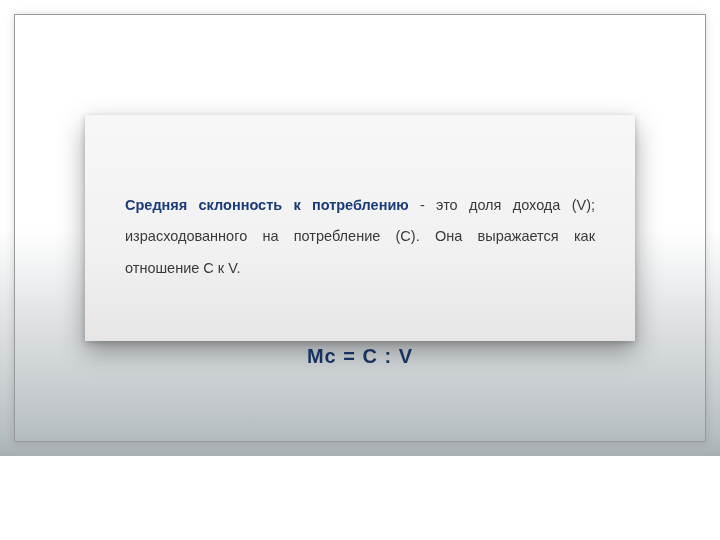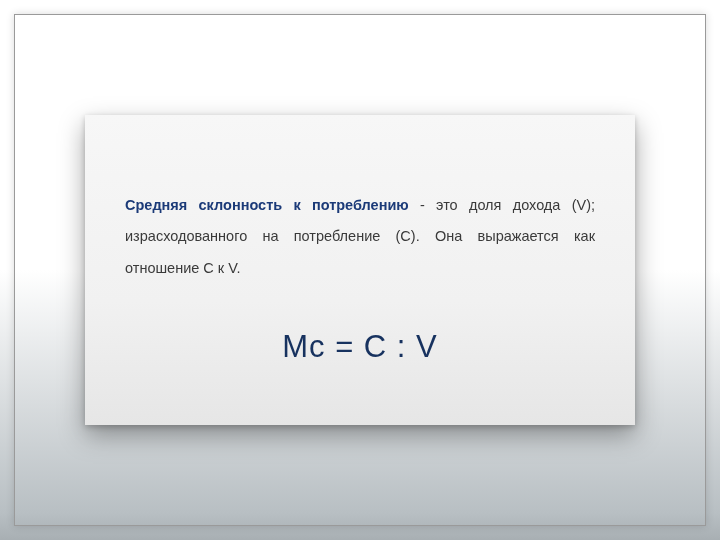--- a/index.html
+++ b/index.html
@@ -6,21 +6,21 @@
     margin: 0;
     padding: 0;
     width: 720px;
     height: 540px;
     font-family: Arial, Helvetica, sans-serif;
     background: #ffffff;
   }
   .page {
     position: relative;
     width: 720px;
-    height: 540px;
+    height: 456px;
     box-sizing: border-box;
     background: linear-gradient(to bottom, #ffffff 0%, #ffffff 50%, #b8bfc3 95%, #a8afb3 100%);
   }
   .frame {
     position: absolute;
     left: 14px;
     top: 14px;
     right: 14px;
     bottom: 14px;
     border: 1px solid #9a9a9a;
@@ -44,24 +44,24 @@
     line-height: 2.2;
     color: #3a3a3a;
     text-align: justify;
     text-align-last: left;
   }
   .definition .term {
     color: #1b3a78;
     font-weight: bold;
   }
   .formula {
-    margin-top: 44px;
+    margin-top: 60px;
     text-align: center;
-    font-size: 31px;
-    font-weight: normal;
+    font-size: 20px;
+    font-weight: bold;
     color: #17325f;
     letter-spacing: 1px;
   }
 </style>
 </head>
 <body>
 
 <div class="page">
   <div class="frame">
     <div class="card">

